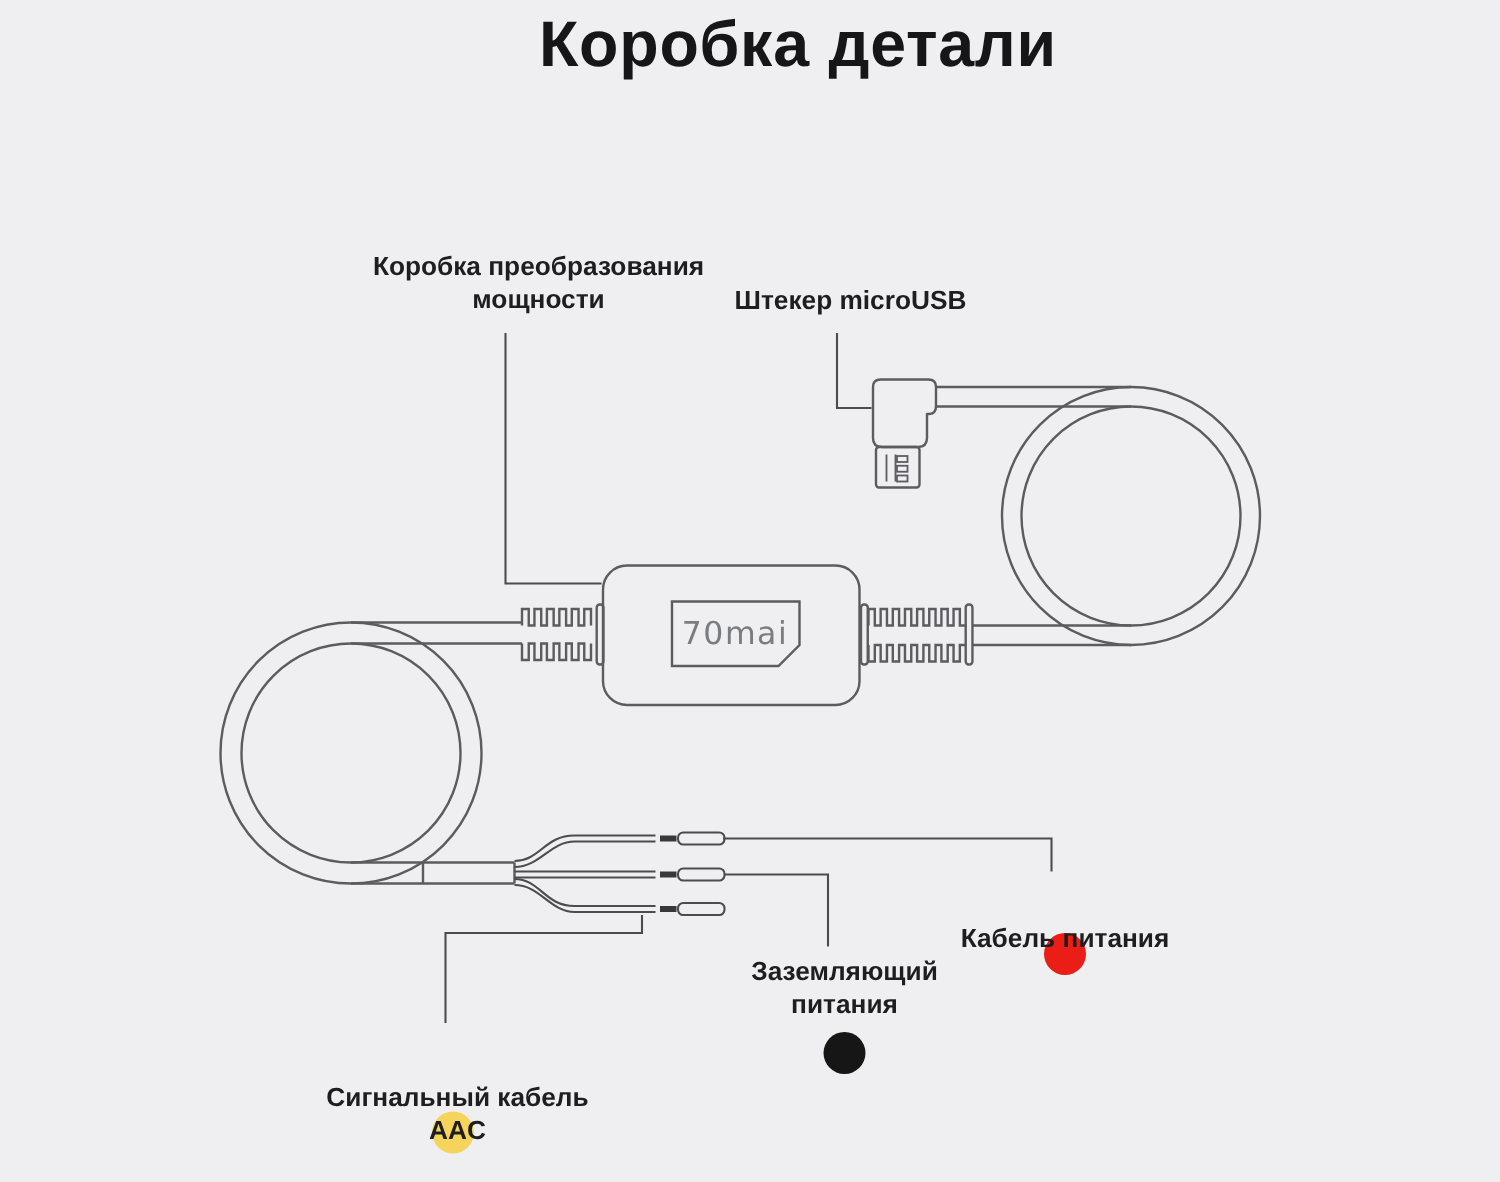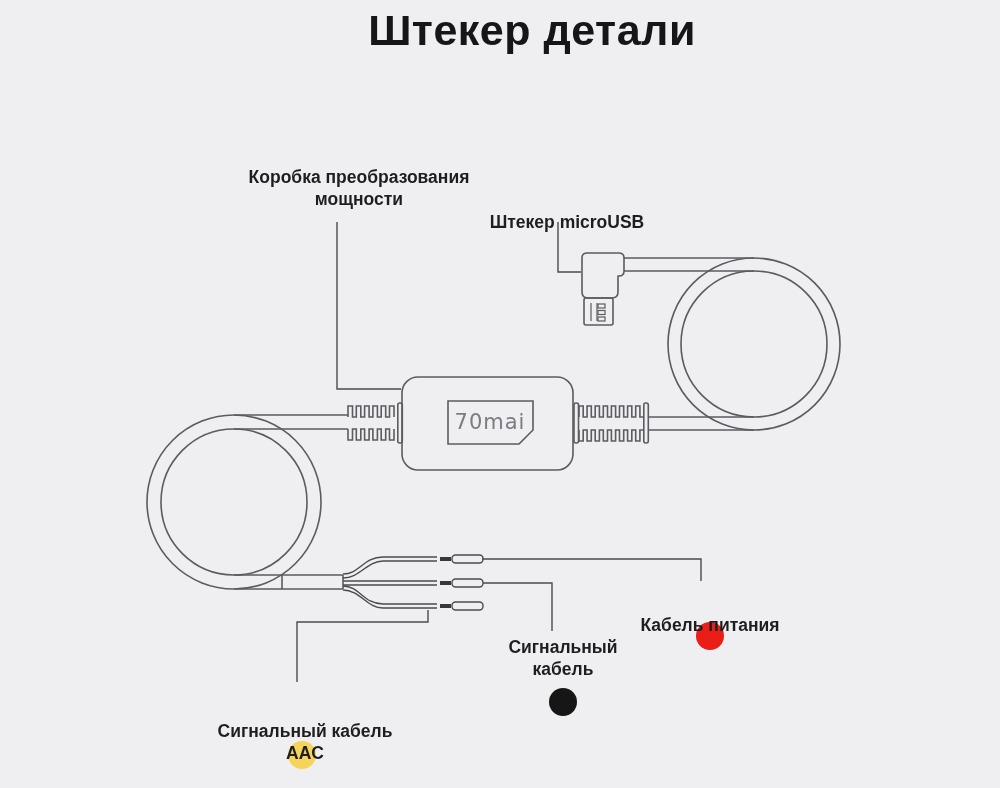--- a/index.html
+++ b/index.html
@@ -17,40 +17,40 @@
     font-size:43px;font-weight:800;letter-spacing:.5px;
     color:#161618;
   }
   .lbl{
     position:absolute;
     text-align:center;
     font-size:17.5px;font-weight:700;line-height:22px;
     color:#1e1e20;
   }
   .lbl-converter{left:239px;top:166px;width:240px;}
-  .lbl-usb{left:467px;top:189px;width:200px;margin-top:22px;}
+  .lbl-usb{left:467px;top:189px;width:200px;}
   .lbl-power{left:610px;top:614px;width:200px;}
   .lbl-ground{left:488px;top:636px;width:150px;}
   .lbl-signal{left:205px;top:720px;width:200px;}
   .art{stroke:#5b5b60;stroke-width:1.6;fill:none;}
   .leader{stroke:#4c4c50;stroke-width:1.4;fill:none;}
   .crimp{stroke:#38383a;stroke-width:4;fill:none;stroke-linecap:butt;}
   .thin{stroke:#5b5b60;stroke-width:1.2;fill:none;}
   .logo-text{
     font-family:"DejaVu Sans", sans-serif;
     font-size:21px;letter-spacing:1px;
     fill:#7b7c81;text-anchor:middle;
   }
 </style>
 </head>
 <body>
 
 <div class="stage">
 
-  <div class="title">Штекер детали</div>
+  <div class="title">Коробка детали</div>
 
   <svg width="1000" height="788" viewBox="0 0 1000 788">
 
     <g>
       <path class="leader" d="M337,222 V389 H401"></path>
       <path class="leader" d="M558,222 V272 H581"></path>
       <path class="leader" d="M482,559 H701 V581"></path>
       <path class="leader" d="M483,583 H552 V631"></path>
       <path class="leader" d="M428,610 V622 H297 V682"></path>
     </g>
@@ -111,16 +111,16 @@
     <g>
       <circle cx="710" cy="636" r="14" fill="#ea1d17"></circle>
       <circle cx="563" cy="702" r="14" fill="#161616"></circle>
       <circle cx="302" cy="755" r="14" fill="#f5d45c"></circle>
     </g>
   </svg>
 
   <div class="lbl lbl-converter">Коробка преобразования мощности</div>
   <div class="lbl lbl-usb">Штекер microUSB</div>
   <div class="lbl lbl-power">Кабель питания</div>
-  <div class="lbl lbl-ground">Сигнальный кабель</div>
+  <div class="lbl lbl-ground">Заземляющий питания</div>
   <div class="lbl lbl-signal">Сигнальный кабель AAC</div>
 
 </div>
 
 </body></html>

